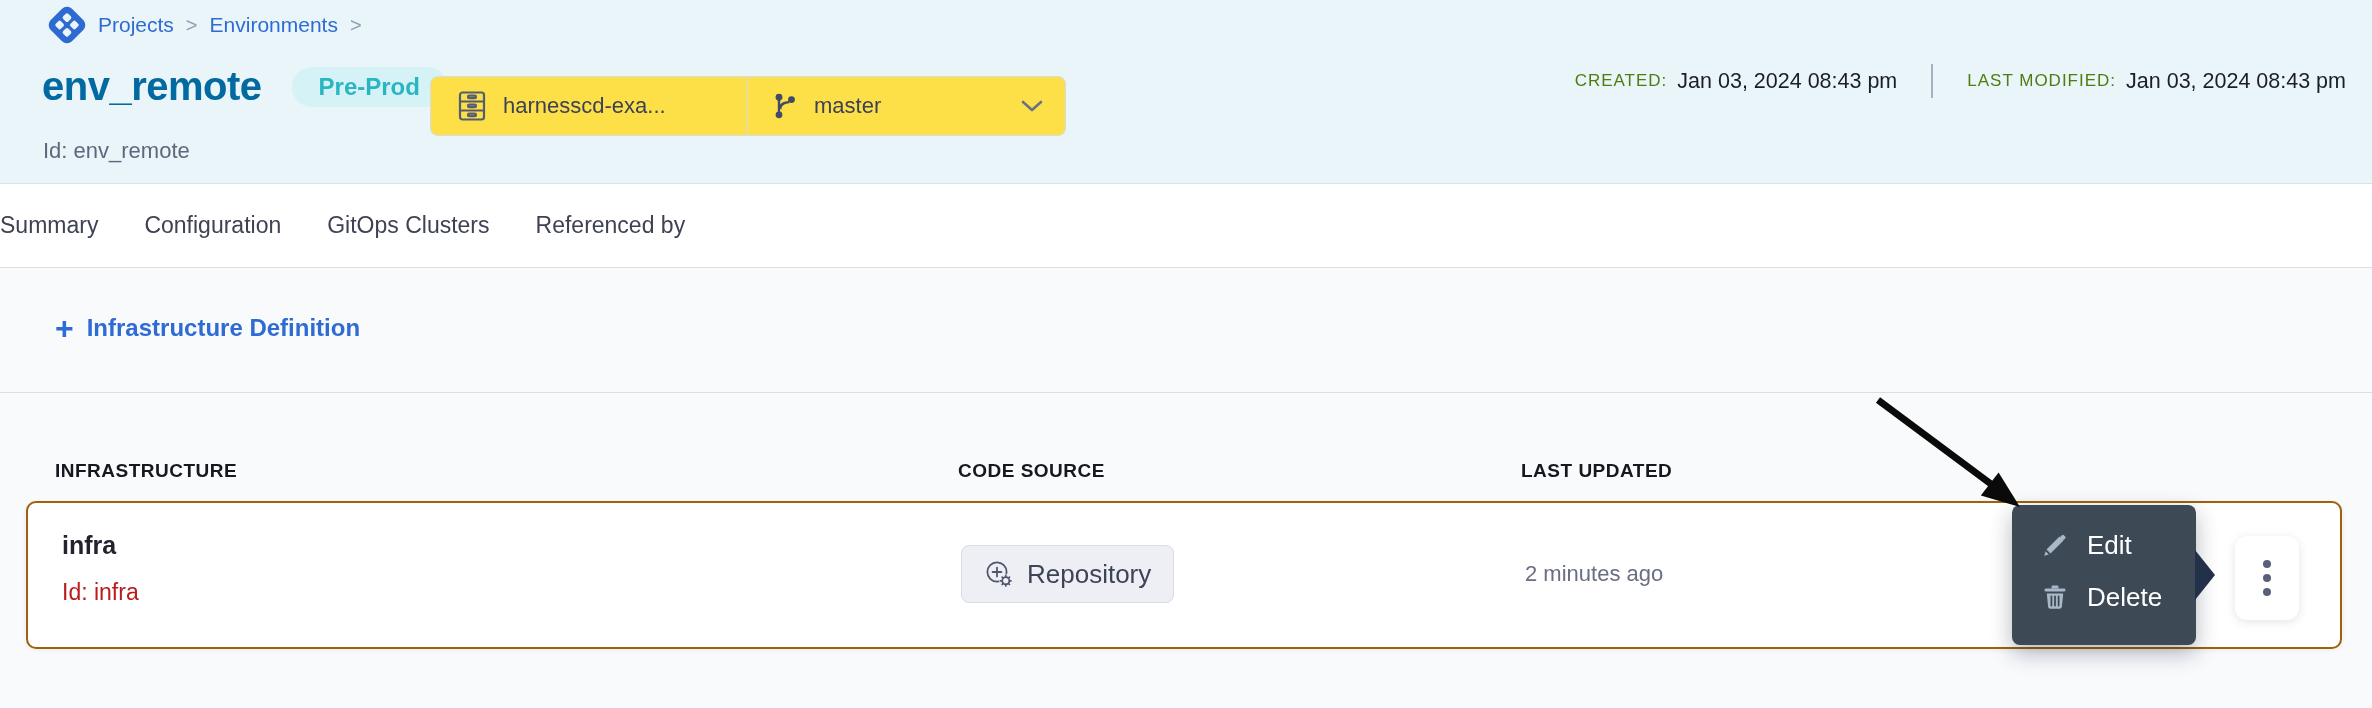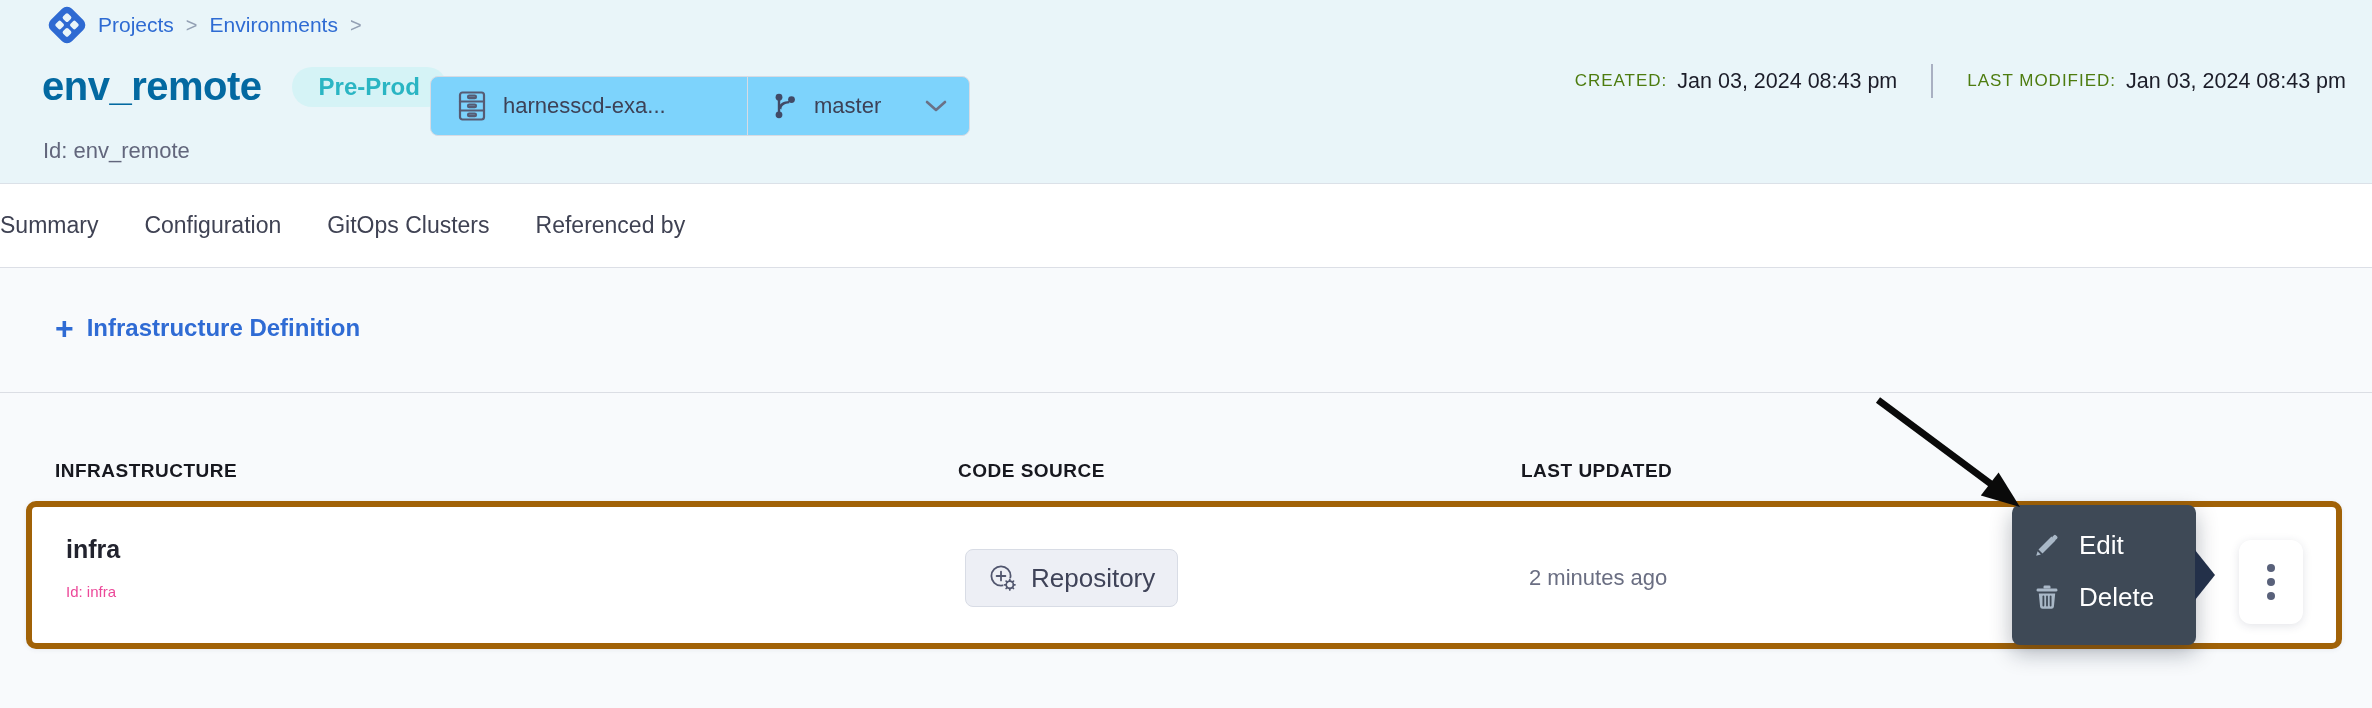--- a/index.html
+++ b/index.html
@@ -13,22 +13,22 @@
   .breadcrumb { position:absolute; left:48px; top:6px; display:flex; align-items:center; gap:12px;
                 font-size:21px; font-weight:500; }
   .breadcrumb .crumb { color:#2e6bd3; cursor:pointer; }
   .breadcrumb .sep { color:#93a0b4; font-size:20px; }
   .title-row { position:absolute; left:42px; top:64px; display:flex; align-items:center; gap:30px; }
   .page-title { font-size:40px; font-weight:600; color:#0369a1; letter-spacing:-0.5px; }
   .env-badge { height:40px; line-height:40px; padding:0 27px; border-radius:20px;
                background:#d5f3f6; color:#2ab5c3; font-size:24px; font-weight:700; }
   .entity-id { position:absolute; left:43px; top:138px; font-size:22px; color:#62667c; }
 
-  .repo-selector { position:absolute; left:430px; top:76px; height:60px; width:540px;
-                   background:#7dd3fc; border:1px solid #d7dbe3; border-radius:8px;
+  .repo-selector { position:absolute; left:430px; top:76px; height:60px; width:636px;
+                   background:#fde047; border:1px solid #d7dbe3; border-radius:8px;
                    display:flex; align-items:center; }
   .repo-part { display:flex; align-items:center; gap:14px; padding:0 24px; height:100%; flex:0 0 316px; }
   .repo-part .txt { font-size:22px; color:#3d4156; font-weight:500; white-space:nowrap; }
   .vdivider { width:1px; height:58px; background:#d7dbe3; }
   .branch-part { display:flex; align-items:center; gap:14px; padding:0 22px; height:100%; flex:1; }
   .branch-part .txt { font-size:22px; color:#3d4156; font-weight:500; }
   .branch-part .chev { margin-left:auto; }
 
   .meta-row { position:absolute; right:26px; top:60px; height:42px; display:flex; align-items:center; gap:20px; }
   .meta-label { font-size:17px; letter-spacing:1px; color:#4d7c0f; font-weight:500; }
@@ -50,42 +50,42 @@
              color:#2f6bd4; cursor:pointer; }
   .add-btn .plus { font-size:32px; font-weight:600; line-height:32px; }
   .add-btn .lbl { font-size:24px; font-weight:600; }
   .section-divider { position:absolute; left:0; top:124px; width:2372px; height:1px; background:#dbdee4; }
 
   .thead { position:absolute; left:0; top:192px; width:1876px; height:24px; }
   .th { position:absolute; font-size:19px; font-weight:700; color:#17181f; letter-spacing:0.5px; }
   .th.c1 { left:55px; } .th.c2 { left:958px; } .th.c3 { left:1521px; }
 
   .row-card { position:absolute; left:26px; top:233px; width:2316px; height:148px; background:#ffffff;
-              border:6px solid #a16207; border-radius:10px; box-shadow:0 1px 5px rgba(40,60,100,0.07);
+              border:2px solid #a16207; border-radius:10px; box-shadow:0 1px 5px rgba(40,60,100,0.07);
               cursor:pointer; }
   .row-name { position:absolute; left:34px; top:28px; font-size:25px; font-weight:600; color:#22232e; }
-  .row-id { position:absolute; left:34px; top:76px; font-size:15px; color:#ec4899; }
+  .row-id { position:absolute; left:34px; top:76px; font-size:23px; color:#b91c1c; }
   .code-badge { position:absolute; left:933px; top:42px; height:58px; padding:0 22px;
                 background:#edeff5; border:1px solid #d8dce5; border-radius:8px;
                 display:flex; align-items:center; gap:13px; }
   .code-badge .txt { font-size:26px; color:#3f4358; font-weight:500; }
   .row-updated { position:absolute; left:1497px; top:58px; font-size:22px; color:#6a6e82; }
   .more-btn { position:absolute; left:2207px; top:33px; width:64px; height:84px; background:#ffffff;
               border-radius:12px; box-shadow:0 2px 10px rgba(40,50,80,0.13);
               display:flex; flex-direction:column; align-items:center; justify-content:center; gap:6px; cursor:pointer; }
   .more-btn .dot { width:8px; height:8px; border-radius:50%; background:#59617a; }
 
   
   .ctx-menu { position:absolute; left:2012px; top:505px; width:184px; height:140px;
               background:#3e4956; border-radius:8px; box-shadow:0 8px 22px rgba(10,20,40,0.30);
               padding:14px 0; z-index:5; }
   .ctx-menu .caret { position:absolute; right:-19px; top:50%; transform:translateY(-50%);
                      width:0; height:0; border-top:25px solid transparent; border-bottom:25px solid transparent;
                      border-left:20px solid #233049; }
-  .ctx-item { display:flex; align-items:center; gap:17px; height:52px; padding-left:20px;
+  .ctx-item { display:flex; align-items:center; gap:17px; height:52px; padding-left:28px;
               cursor:pointer; }
   .ctx-item .lbl { font-size:26px; color:#ffffff; }
 
   .annot-arrow { position:absolute; left:1862px; top:388px; z-index:9; pointer-events:none; }
 
   .icon { display:inline-flex; flex:none; }
 </style>
 </head>
 <body>
 

